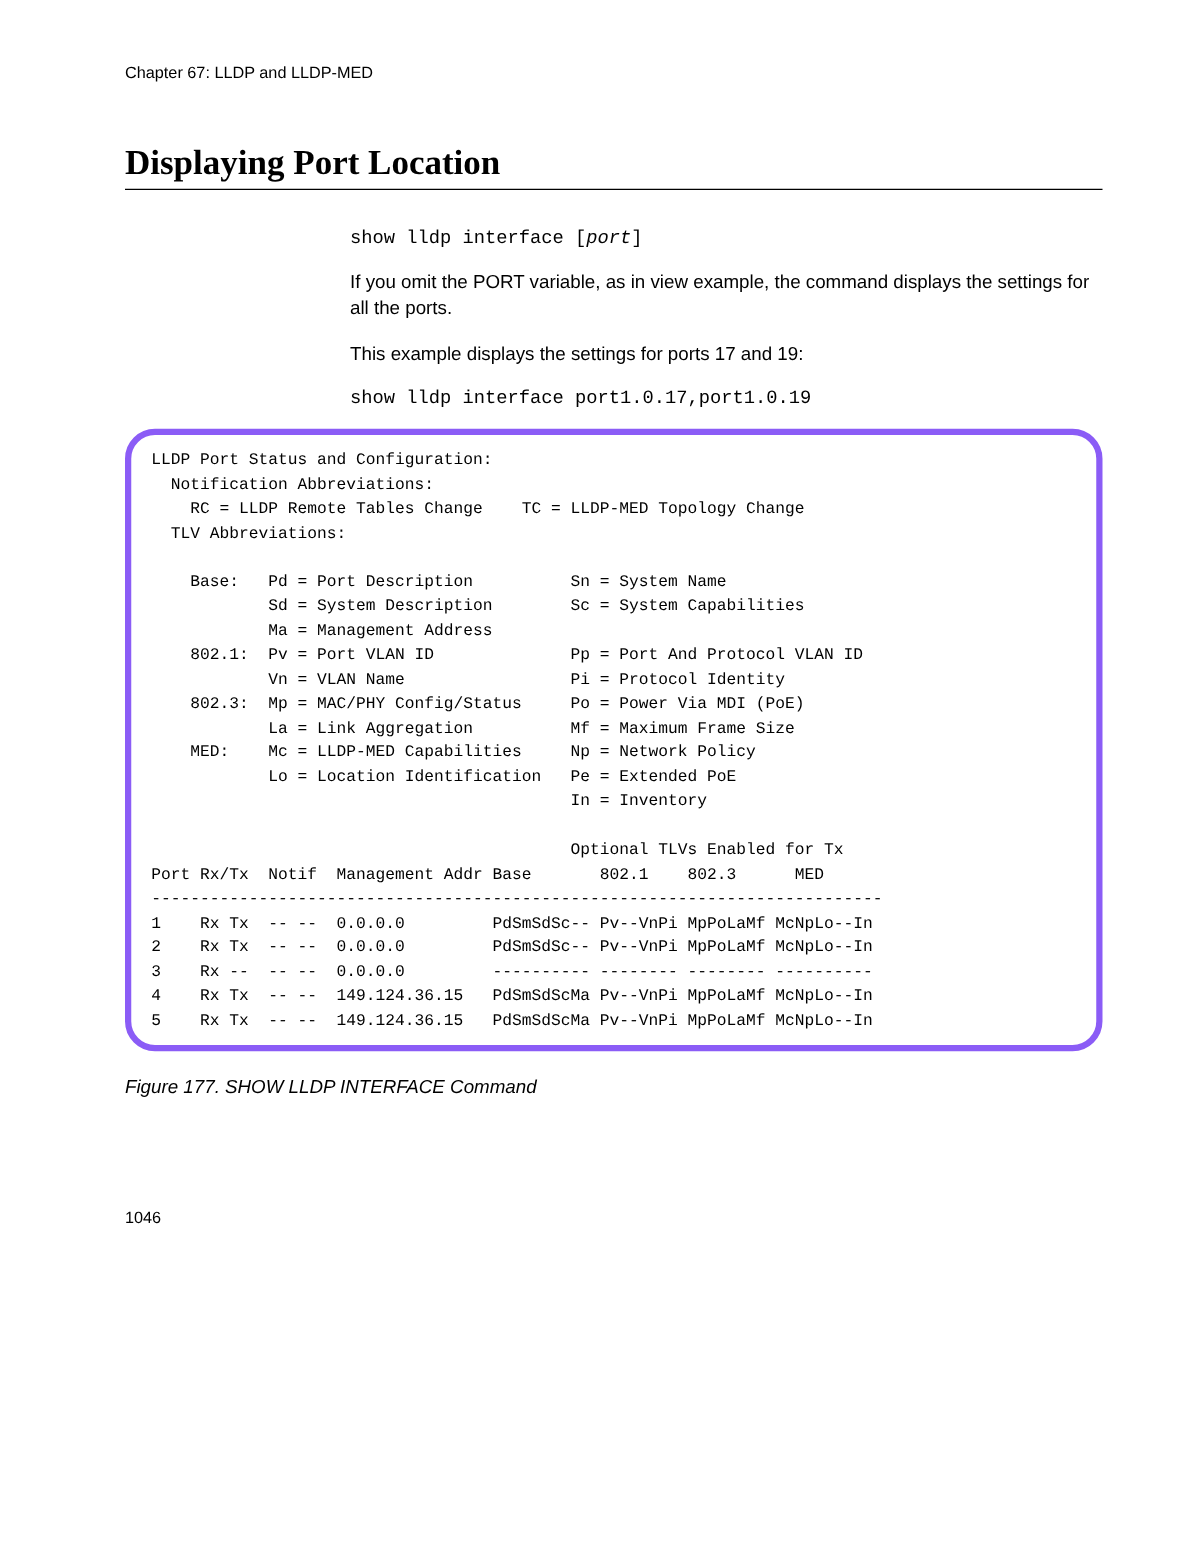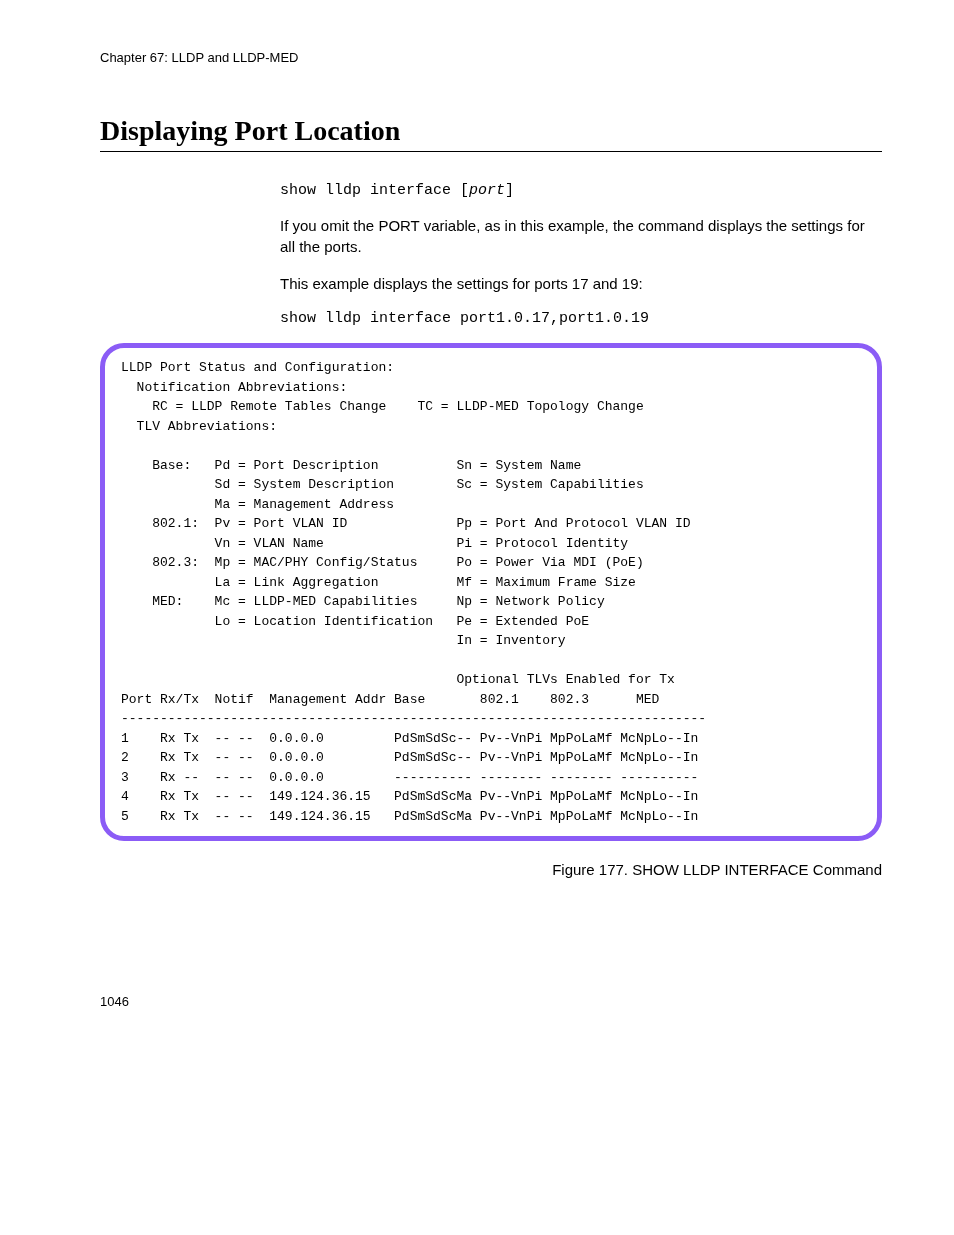--- a/index.html
+++ b/index.html
@@ -47,43 +47,44 @@
     font-family: "Courier New", Courier, monospace;
     font-size: 13px;
     white-space: pre;
     border: 5px solid #8b5cf6;
     border-radius: 24px;
     padding: 10px 16px 10px 16px;
     margin: 8px 0 20px 0;
     line-height: 1.5;
   }
   .figure-caption {
-    text-align: right;
+    text-align: left;
     font-size: 15px;
     margin-top: 10px;
+    font-style: italic;
   }
   .page-number {
     font-size: 13px;
-    margin-top: 116px;
+    margin-top: 88px;
   }
 </style>
 </head>
 <body>
 
 <div class="page">
 
   <div class="chapter-header">Chapter 67: LLDP and LLDP-MED</div>
 
   <div class="section-title">Displaying Port Location</div>
 
   <div class="body-block">
 
     <div class="mono"><span>show lldp interface [</span><span class="italic">port</span><span>]</span></div>
 
-    <div class="para">If you omit the PORT variable, as in this example, the command displays the settings for all the ports.</div>
+    <div class="para">If you omit the PORT variable, as in view example, the command displays the settings for all the ports.</div>
 
 
     <div class="para">This example displays the settings for ports 17 and 19:</div>
 
     <div class="mono">show lldp interface port1.0.17,port1.0.19</div>
 
   </div>
 
   <div class="output-box">LLDP Port Status and Configuration:
   Notification Abbreviations:

